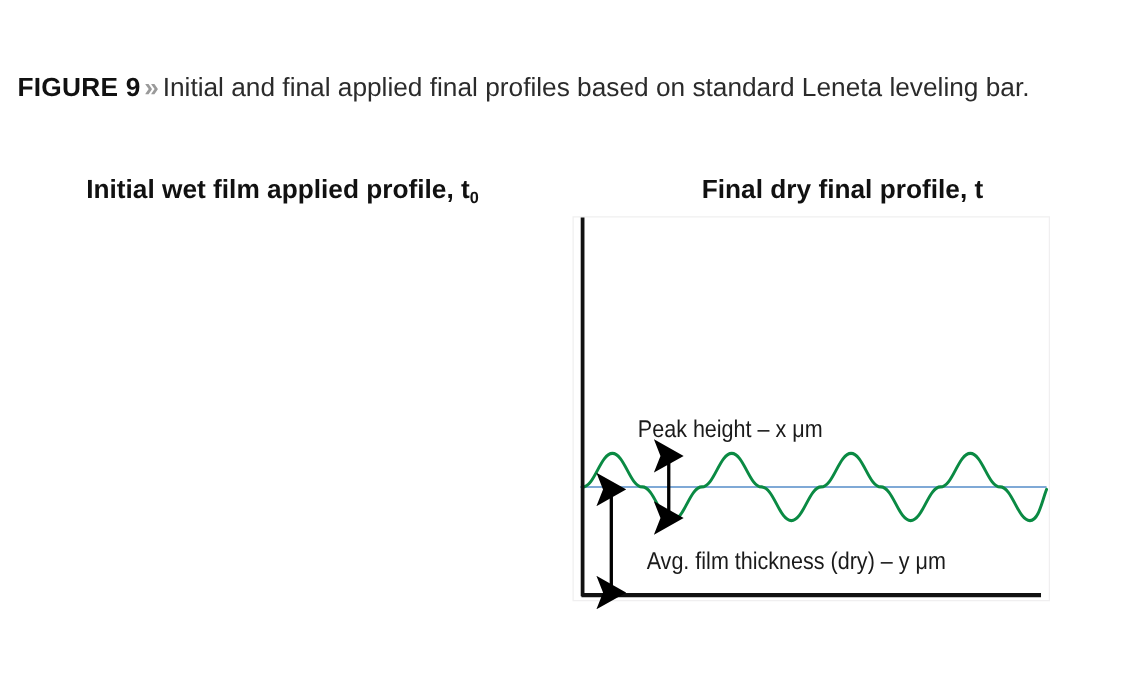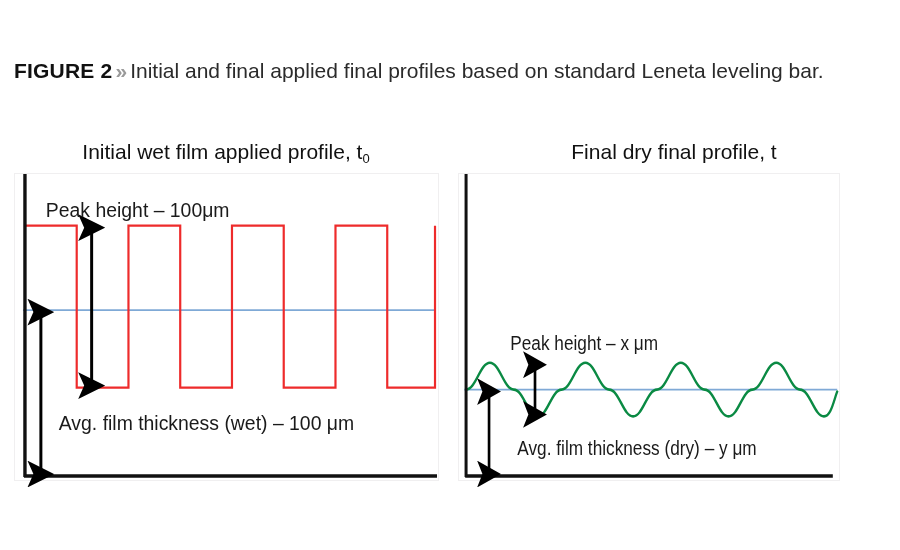--- a/index.html
+++ b/index.html
@@ -37,21 +37,21 @@
     height:360px;
   }
   #panel-left{ left:0px;  width:452px; }
   #panel-right{ left:448px; width:452px; }
 
   .panel-title{
     position:absolute;
     top:0px; left:0; width:100%;
     text-align:center;
     font-size:21px;
-    font-weight:normal;
+    font-weight:bold;
     color:#111111;
     white-space:nowrap;
   }
   .panel-title sub{
     font-size:13px;
     vertical-align:baseline;
     position:relative;
     top:4px;
   }
   .plot-frame{
@@ -73,54 +73,29 @@
   .lbl{
     font-family:"Liberation Sans", sans-serif;
     font-size:19.5px;
     fill:#1a1a1a;
   }
 </style>
 </head>
 <body>
 
 <div id="caption">
-  <span class="fig-label">FIGURE 2</span><span class="guillemet">»</span><span>Initial and final applied final profiles based on standard Leneta leveling bar.</span>
+  <span class="fig-label">FIGURE 9</span><span class="guillemet">»</span><span>Initial and final applied final profiles based on standard Leneta leveling bar.</span>
 </div>
 
 <div class="panel" id="panel-left">
 
   <div class="panel-title">
     <span>Initial wet film applied profile, t</span><sub>0</sub>
   </div>
 
-  <div class="plot-frame">
-    <svg class="plot" viewBox="0 0 425 308" preserveAspectRatio="none">
-
-      <line x1="8" y1="137" x2="423" y2="137" stroke="#7fa9d6" stroke-width="1.6"></line>
-
-      <polyline fill="none" stroke="#ee2b2b" stroke-width="2.2" stroke-linejoin="miter" stroke-linecap="butt" points="10,52 62,52 62,215 114,215 114,52 166,52 166,215 218,215 218,52 270,52 270,215 322,215 322,52 374,52 374,215 422,215 422,52"></polyline>
-
-      <line x1="10" y1="0" x2="10" y2="305" stroke="#111111" stroke-width="3.4"></line>
-
-      <line x1="9" y1="304" x2="424" y2="304" stroke="#111111" stroke-width="3.4"></line>
-
-      <defs>
-        <marker id="arrHeadL" markerWidth="9" markerHeight="9" refX="4.5" refY="4.5" orient="auto" markerUnits="strokeWidth">
-          <path d="M4.5,0 L9,9 L4.5,7 L0,9 Z" fill="#000000"></path>
-        </marker>
-      </defs>
-
-      <line x1="77" y1="54" x2="77" y2="213" stroke="#000000" stroke-width="3" marker-start="url(#arrHeadL)" marker-end="url(#arrHeadL)"></line>
-
-      <line x1="26" y1="139" x2="26" y2="302" stroke="#000000" stroke-width="3" marker-start="url(#arrHeadL)" marker-end="url(#arrHeadL)"></line>
-
-      <text class="lbl" x="31" y="43">Peak height – 100μm</text>
-      <text class="lbl" x="44" y="258">Avg. film thickness (wet) – 100 μm</text>
-    </svg>
-  </div>
 </div>
 
 <div class="panel" id="panel-right">
 
   <div class="panel-title">
     <span>Final dry final profile, t</span><sub></sub>
   </div>
 
   <div class="plot-frame">
     <svg class="plot" viewBox="0 0 430 308" preserveAspectRatio="none">

